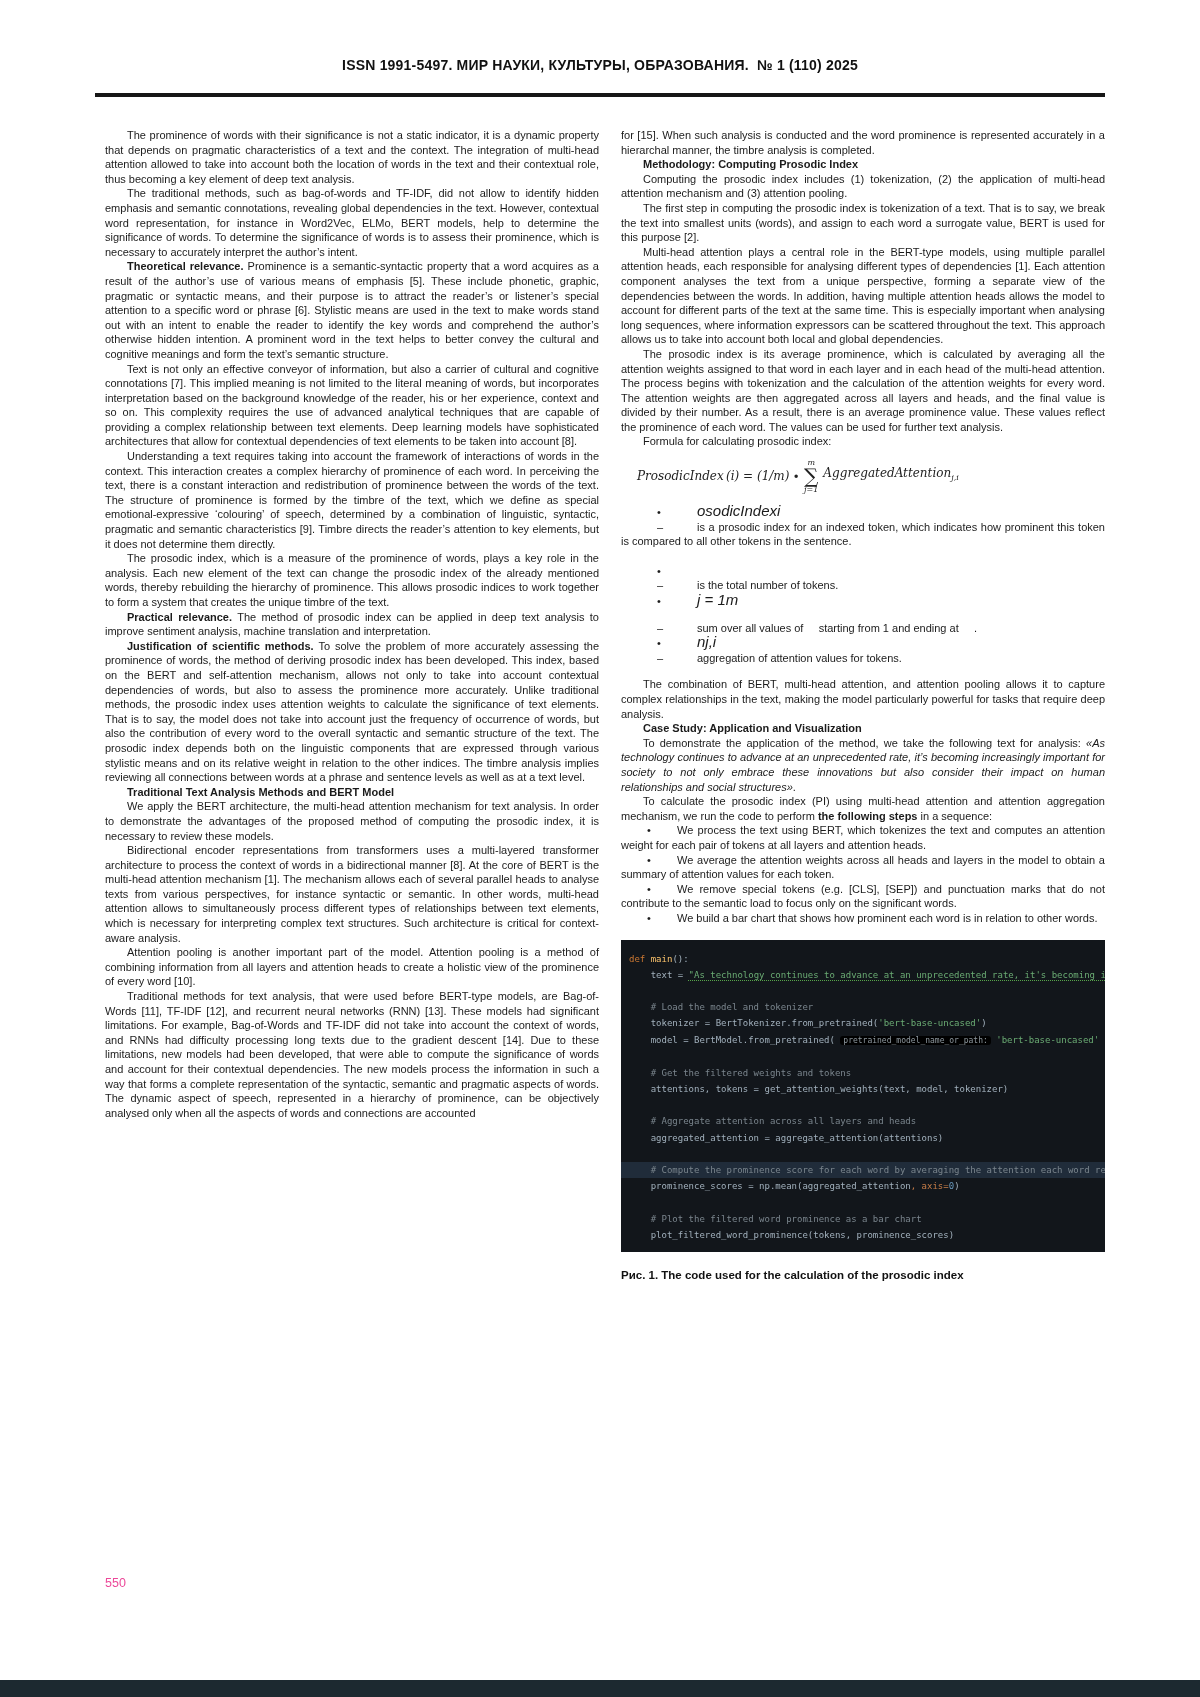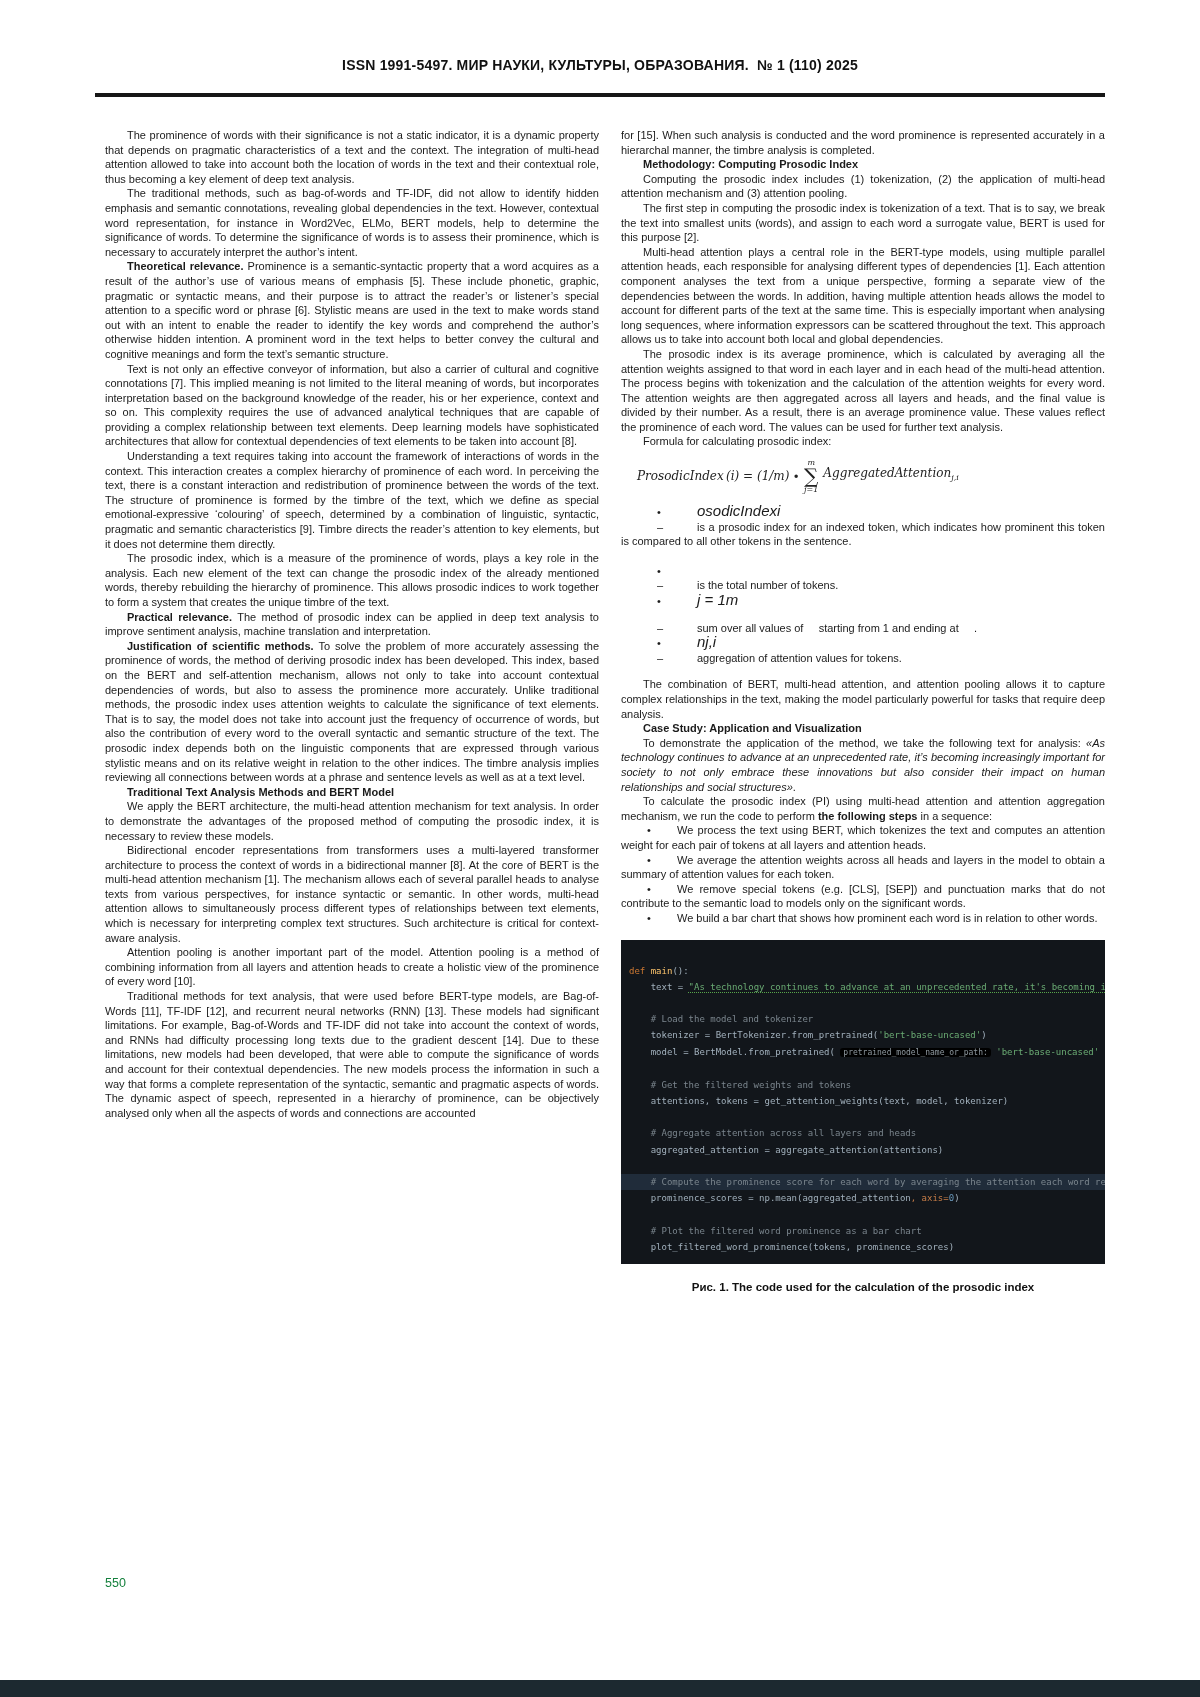--- a/index.html
+++ b/index.html
@@ -25,34 +25,34 @@
   .f-sigma{font-size:20px;line-height:18px;font-style:normal}
   .f-sub{font-size:8px;vertical-align:sub}
   .gli{text-indent:36px}
   .gmark{display:inline-block;width:40px;text-indent:0}
   .term{font-family:Liberation Sans, sans-serif;font-style:italic;font-size:15px}
   .mt14{margin-top:14px}
   .mt12{margin-top:12px}
   .step{text-indent:26px}
   .smark{display:inline-block;width:30px;text-indent:0}
   .codeblock{margin-top:14px;width:484px;box-sizing:border-box;background:#12161b;
-             padding:23px 0 9px 8px;overflow:hidden;
+             padding:11px 0 9px 8px;overflow:hidden;
              font-family:"DejaVu Sans Mono",monospace;font-size:9px;line-height:16.2px;color:#a2b1bd}
   .cl{white-space:pre;min-height:16.2px}
   .hl{background:#202c3a;margin-left:-8px;padding-left:8px}
   .kw{color:#cc7832}
   .fn{color:#ffc66d}
   .cm{color:#7a858d}
   .str{color:#6aab73}
   .sq{text-decoration-line:underline;text-decoration-style:dotted;text-decoration-color:#57a64a;text-underline-offset:2px}
   .hint{background:#000000;color:#8e989f;border-radius:3px;padding:0 3px;font-size:8px}
   .arg{color:#c77d48}
   .num{color:#6897bb}
-  .caption{margin-top:16px;text-align:center;font-weight:bold;font-size:11.5px;color:#111;text-indent:0}
-  .page-number{position:absolute;left:105px;top:1576px;font-size:12.5px;color:#15803d}
+  .caption{margin-top:16px;font-weight:bold;font-size:11.5px;color:#111;text-indent:0}
+  .page-number{position:absolute;left:105px;top:1576px;font-size:12.5px;color:#ec4899}
   .footer-bar{position:absolute;left:0;top:1680px;width:1200px;height:17px;background:#1c2930}
 </style>
 </head>
 <body>
 
 <div class="header">ISSN 1991-5497. МИР НАУКИ, КУЛЬТУРЫ, ОБРАЗОВАНИЯ.&nbsp; № 1 (110) 2025</div>
 <div class="header-rule"></div>
 
 <div class="col col-left">
   <p class="p">The prominence of words with their significance is not a static indicator, it is a dynamic property that depends on pragmatic characteristics of a text and the context. The integration of multi-head attention allowed to take into account both the location of words in the text and their contextual role, thus becoming a key element of deep text analysis.</p>
@@ -98,21 +98,21 @@
   <p class="gli"><span class="gmark">•</span><span class="term">nj,i</span></p>
   <p class="gli"><span class="gmark">–</span><span>aggregation of attention values for tokens.</span></p>
 
   <p class="p mt12">The combination of BERT, multi-head attention, and attention pooling allows it to capture complex relationships in the text, making the model particularly powerful for tasks that require deep analysis.</p>
   <p class="h">Case Study: Application and Visualization</p>
   <p class="p"><span>To demonstrate the application of the method, we take the following text for analysis: </span><span class="it">«As technology continues to advance at an unprecedented rate, it’s becoming increasingly important for society to not only embrace these innovations but also consider their impact on human relationships and social structures»</span><span>.</span></p>
   <p class="p"><span>To calculate the prosodic index (PI) using multi-head attention and attention aggregation mechanism, we run the code to perform </span><span class="b">the following steps</span><span> in a sequence:</span></p>
 
   <p class="step"><span class="smark">•</span><span>We process the text using BERT, which tokenizes the text and computes an attention weight for each pair of tokens at all layers and attention heads.</span></p>
   <p class="step"><span class="smark">•</span><span>We average the attention weights across all heads and layers in the model to obtain a summary of attention values for each token.</span></p>
-  <p class="step"><span class="smark">•</span><span>We remove special tokens (e.g. [CLS], [SEP]) and punctuation marks that do not contribute to the semantic load to models only on the significant words.</span></p>
+  <p class="step"><span class="smark">•</span><span>We remove special tokens (e.g. [CLS], [SEP]) and punctuation marks that do not contribute to the semantic load to focus only on the significant words.</span></p>
   <p class="step"><span class="smark">•</span><span>We build a bar chart that shows how prominent each word is in relation to other words.</span></p>
 
   <div class="codeblock">
     <div class="cl"><span class="kw">def </span><span class="fn">main</span><span>():</span></div>
     <div class="cl"><span>    text = </span><span class="str sq">"As technology continues to advance at an unprecedented rate, it's becoming increasingly important for society</span></div>
     <div class="cl"></div>
     <div class="cl cm"><span>    # Load the model and tokenizer</span></div>
     <div class="cl"><span>    tokenizer = BertTokenizer.from_pretrained(</span><span class="str">'bert-base-uncased'</span><span>)</span></div>
     <div class="cl"><span>    model = BertModel.from_pretrained( </span><span class="hint">pretrained_model_name_or_path:</span><span class="str"> 'bert-base-uncased'</span><span> , </span></div>
     <div class="cl"></div>

